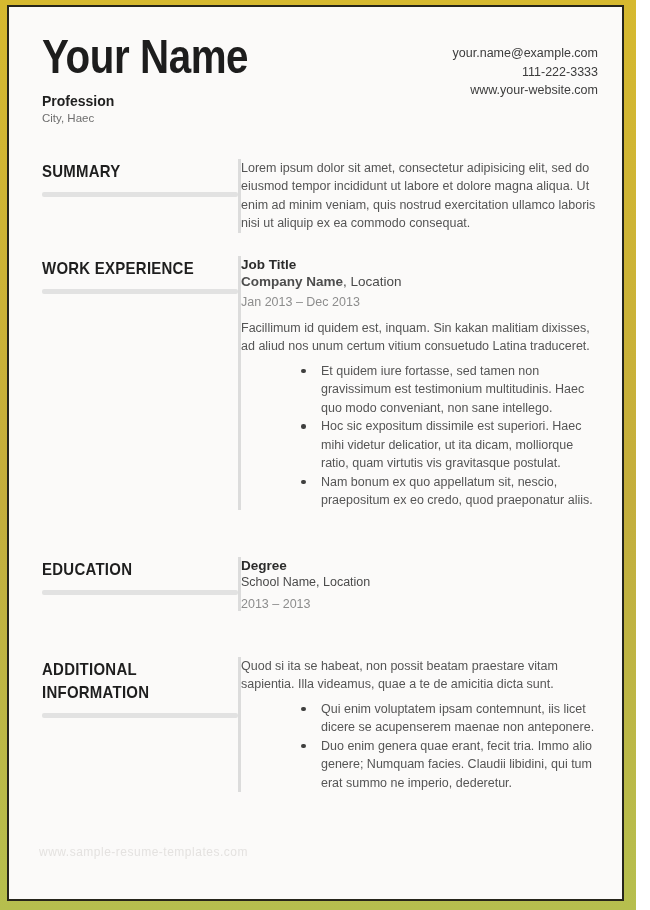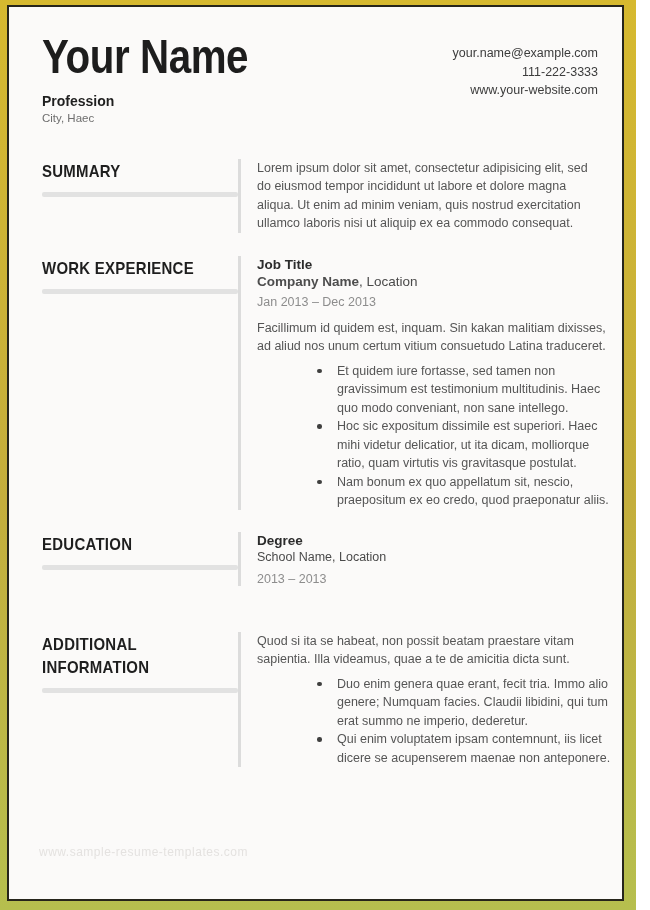--- a/index.html
+++ b/index.html
@@ -32,25 +32,25 @@
   .hdr-contact { text-align:right; font-size:12.5px; color:#3c3c3c; line-height:18.5px; margin-top:13px; }
 
   
   .section { display:grid; grid-template-columns:196px 1fr; }
   .sec-left { padding-top:2px; }
   .sec-title {
     font-size:17px; font-weight:700; color:#1e1e1e; letter-spacing:0.3px;
     line-height:1.35; transform:scaleX(0.88); transform-origin:left top;
   }
   .sec-bar { height:5px; background:#e2e2e2; margin-top:8px; border-radius:2px; }
-  .sec-right { border-left:3px solid #dcdcdc; padding-left:16px; min-height:10px; }
+  .sec-right { border-left:3px solid #dcdcdc; padding-left:0; min-height:10px; }
 
   .m-hdr { margin-bottom:35px; }
   .m-summary { margin-bottom:23px; }
-  .m-work { margin-bottom:22px; }
+  .m-work { margin-bottom:47px; }
   .m-edu { margin-bottom:46px; }
 
   .body-txt { font-size:12.5px; color:#555; line-height:18.5px; max-width:358px; }
 
   .job-title { font-size:13.5px; font-weight:700; color:#2c2c2c; line-height:17px; }
   .job-co { font-size:13.5px; color:#4a4a4a; line-height:17px; }
   .job-co b { font-weight:700; color:#4d4d4d;text-align:center; }
   .job-dates { font-size:12.5px; color:#8d8d8d; margin-top:5px; }
   .job-para { margin-top:10px; }
 
@@ -134,22 +134,22 @@
     </div>
 
     <div class="section">
       <div class="sec-left">
         <div class="sec-title">ADDITIONAL INFORMATION</div>
         <div class="sec-bar"></div>
       </div>
       <div class="sec-right">
         <p class="body-txt">Quod si ita se habeat, non possit beatam praestare vitam sapientia. Illa videamus, quae a te de amicitia dicta sunt.</p>
         <ul class="blist">
+          <li>Qui enim voluptatem ipsam contemnunt, iis licet dicere se acupenserem maenae non anteponere.</li>
           <li>Duo enim genera quae erant, fecit tria. Immo alio genere; Numquam facies. Claudii libidini, qui tum erat summo ne imperio, dederetur.</li>
-          <li>Qui enim voluptatem ipsam contemnunt, iis licet dicere se acupenserem maenae non anteponere.</li>
         </ul>
       </div>
     </div>
 
     <div class="watermark">www.sample-resume-templates.com</div>
 
   </div>
 </div>
 
 </body></html>

